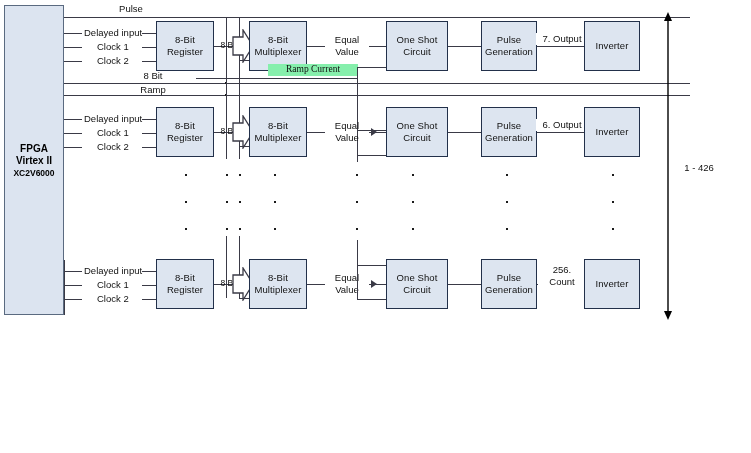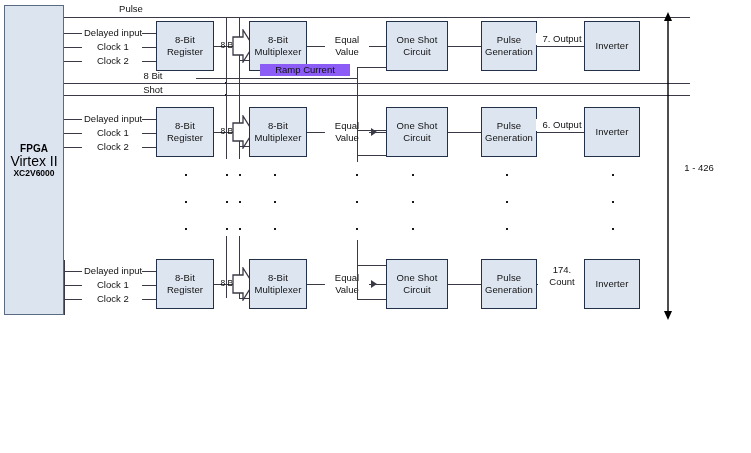--- a/index.html
+++ b/index.html
@@ -72,21 +72,21 @@
     position:absolute;
     box-sizing:border-box;
     background:#dce4f0;
     border:1.3px solid #5a6a80;
     display:flex;
     flex-direction:column;
     align-items:center;
     justify-content:center;
   }
   #fpga .t1{font-weight:bold;font-size:10px;color:#000;line-height:13px;}
-  #fpga .t2{font-weight:normal;font-size:14px;color:#000;line-height:12px;}
+  #fpga .t2{font-weight:bold;font-size:10px;color:#000;line-height:12px;}
   #fpga .t3{font-weight:bold;font-size:8.5px;color:#000;line-height:12px;}
   
   .rangearrow{position:absolute;}
 </style>
 </head>
 <body>
 
 <div id="canvas">
 
   <div id="fpga" style="left:4px;top:5px;width:60px;height:310px;">
@@ -96,21 +96,21 @@
   </div>
 
   <div class="hl" style="left:64px;top:17px;width:626px;"></div>
   <div class="lbl" style="left:96px;top:3px;width:70px;">Pulse</div>
 
   <div class="vl" style="left:689px;top:17px;height:0px;"></div>
 
   <div class="hl" style="left:64px;top:83px;width:626px;"></div>
   <div class="hl" style="left:64px;top:95px;width:626px;"></div>
   <div class="lbl" style="left:118px;top:70px;width:70px;">8 Bit</div>
-  <div class="lbl" style="left:118px;top:84px;width:70px;">Shot</div>
+  <div class="lbl" style="left:118px;top:84px;width:70px;">Ramp</div>
 
   <div class="dot" style="left:225px;top:82px;"></div>
   <div class="dot" style="left:225px;top:94px;"></div>
 
   <div class="vl" style="left:226px;top:17px;height:142px;"></div>
   <div class="vl" style="left:239px;top:17px;height:142px;"></div>
   <div class="vl" style="left:226px;top:236px;height:62px;"></div>
   <div class="vl" style="left:239px;top:236px;height:62px;"></div>
 
   <div class="hl" style="left:64px;top:33px;width:18px;"></div>
@@ -171,21 +171,21 @@
   </div>
 
   <div class="hl" style="left:537px;top:46px;width:47px;"></div>
   <div class="lbl" style="left:536px;top:33px;width:52px;background:#ffffff;">7. Output</div>
 
   <div class="box" style="left:584px;top:21px;width:56px;height:50px;">
     <span>Inverter</span>
   </div>
 
   <div class="hl" style="left:196px;top:78px;width:161px;"></div>
-  <div class="lbl" style="left:260px;top:64px;width:90px;background:#8b5cf6;">Ramp Current</div>
+  <div class="lbl" style="left:268px;top:64px;width:90px;background:#86efac;font-family:Liberation Serif, serif;">Ramp Current</div>
 
   <div class="vl" style="left:357px;top:67px;height:11px;"></div>
   <div class="hl" style="left:357px;top:67px;width:29px;"></div>
   <div class="vl" style="left:357px;top:78px;height:52px;"></div>
   <div class="hl" style="left:357px;top:130px;width:29px;"></div>
   <div class="vl" style="left:357px;top:130px;height:32px;"></div>
   <div class="vl" style="left:357px;top:240px;height:25px;"></div>
   <div class="hl" style="left:357px;top:265px;width:29px;"></div>
 
   <div class="hl" style="left:64px;top:119px;width:18px;"></div>
@@ -341,21 +341,21 @@
   <div class="hl" style="left:448px;top:284px;width:33px;"></div>
 
   <div class="box" style="left:481px;top:259px;width:56px;height:50px;">
     <div>
       <span>Pulse</span>
       <span>Generation</span>
     </div>
   </div>
 
   <div class="hl" style="left:537px;top:284px;width:47px;"></div>
-  <div class="lbl" style="left:538px;top:264px;width:48px;background:#ffffff;line-height:11.5px;"><span>174.</span><br><span>Count</span></div>
+  <div class="lbl" style="left:538px;top:264px;width:48px;background:#ffffff;line-height:11.5px;"><span>256.</span><br><span>Count</span></div>
 
   <div class="box" style="left:584px;top:259px;width:56px;height:50px;">
     <span>Inverter</span>
   </div>
 
   <div class="rangearrow" style="left:659px;top:12px;">
     <svg width="18" height="308" viewBox="0 0 18 308">
       <line x1="9" y1="6" x2="9" y2="302" stroke="#000000" stroke-width="1.4"></line>
       <polygon points="9,0 5,9 13,9" fill="#000000"></polygon>
       <polygon points="9,308 5,299 13,299" fill="#000000"></polygon>

